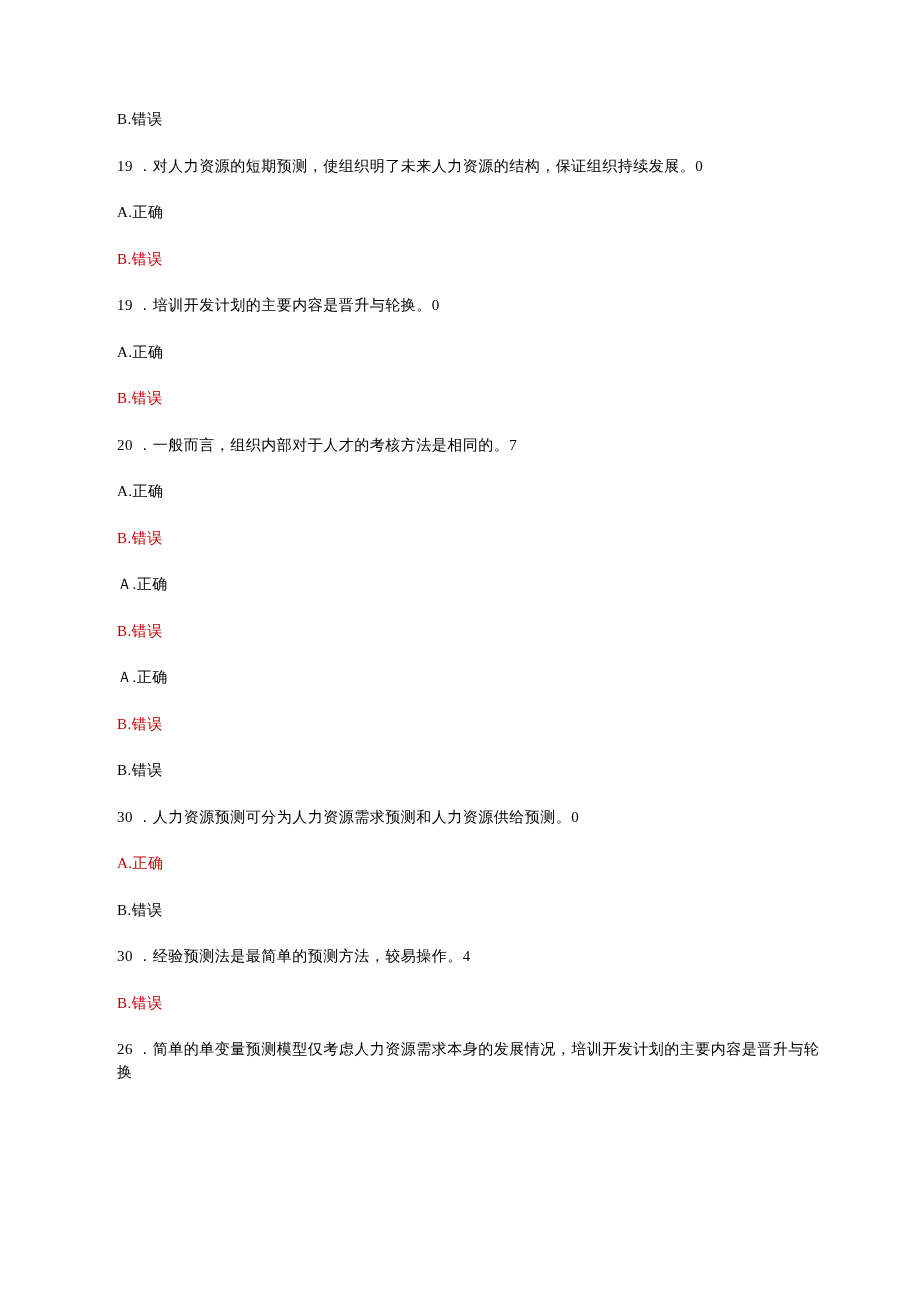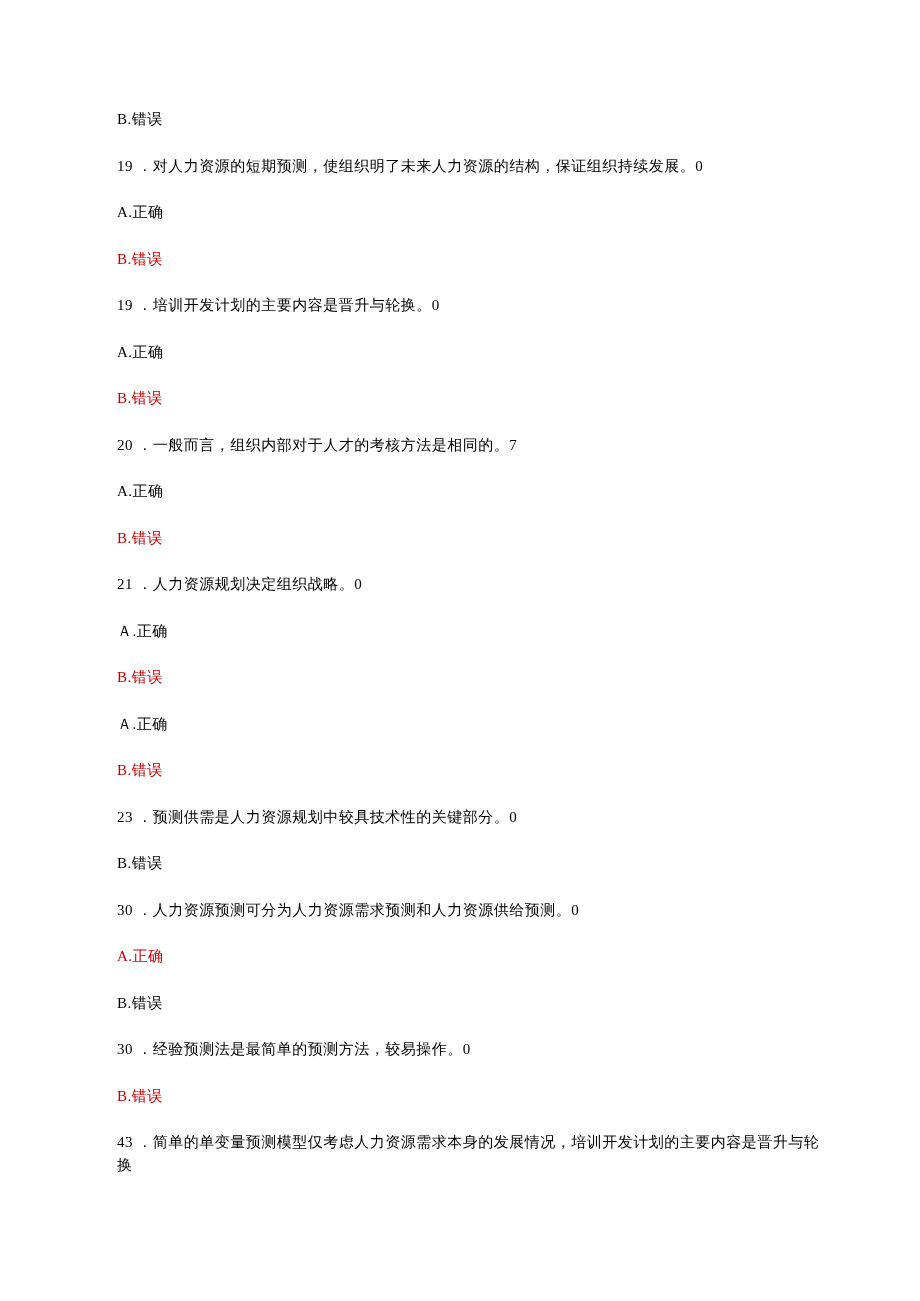--- a/index.html
+++ b/index.html
@@ -31,26 +31,24 @@
     <p class="line"><span>B.错误</span></p>
     <p class="line"><span class="qnum">19</span><span> ．对人力资源的短期预测，使组织明了未来人力资源的结构，保证组织持续发展。0</span></p>
     <p class="line"><span>A.正确</span></p>
     <p class="line answer"><span>B.错误</span></p>
     <p class="line"><span class="qnum">19</span><span> ．培训开发计划的主要内容是晋升与轮换。0</span></p>
     <p class="line"><span>A.正确</span></p>
     <p class="line answer"><span>B.错误</span></p>
     <p class="line"><span class="qnum">20</span><span> ．一般而言，组织内部对于人才的考核方法是相同的。7</span></p>
     <p class="line"><span>A.正确</span></p>
     <p class="line answer"><span>B.错误</span></p>
-    <p class="line"><span class="qnum">21</span><span> ．人力资源规划决定组织战略。0</span></p>
     <p class="line"><span>Ａ.正确</span></p>
     <p class="line answer"><span>B.错误</span></p>
     <p class="line"><span>Ａ.正确</span></p>
     <p class="line answer"><span>B.错误</span></p>
-    <p class="line"><span class="qnum">23</span><span> ．预测供需是人力资源规划中较具技术性的关键部分。0</span></p>
     <p class="line"><span>B.错误</span></p>
     <p class="line"><span class="qnum">30</span><span> ．人力资源预测可分为人力资源需求预测和人力资源供给预测。0</span></p>
     <p class="line answer"><span>A.正确</span></p>
     <p class="line"><span>B.错误</span></p>
-    <p class="line"><span class="qnum">30</span><span> ．经验预测法是最简单的预测方法，较易操作。0</span></p>
+    <p class="line"><span class="qnum">30</span><span> ．经验预测法是最简单的预测方法，较易操作。4</span></p>
     <p class="line answer"><span>B.错误</span></p>
-    <p class="line"><span class="qnum">43</span><span> ．简单的单变量预测模型仅考虑人力资源需求本身的发展情况，培训开发计划的主要内容是晋升与轮换</span></p>
+    <p class="line"><span class="qnum">26</span><span> ．简单的单变量预测模型仅考虑人力资源需求本身的发展情况，培训开发计划的主要内容是晋升与轮换</span></p>
   </div>
 
 </body></html>

